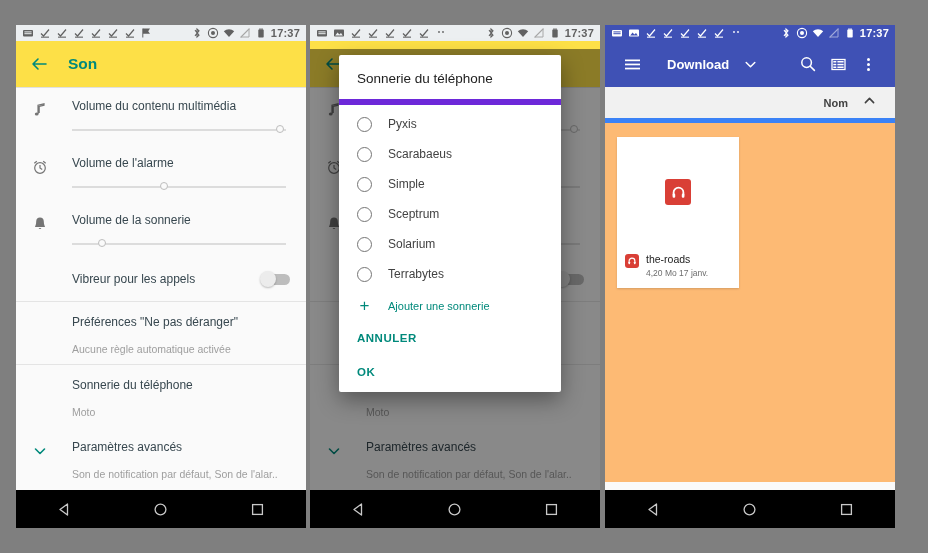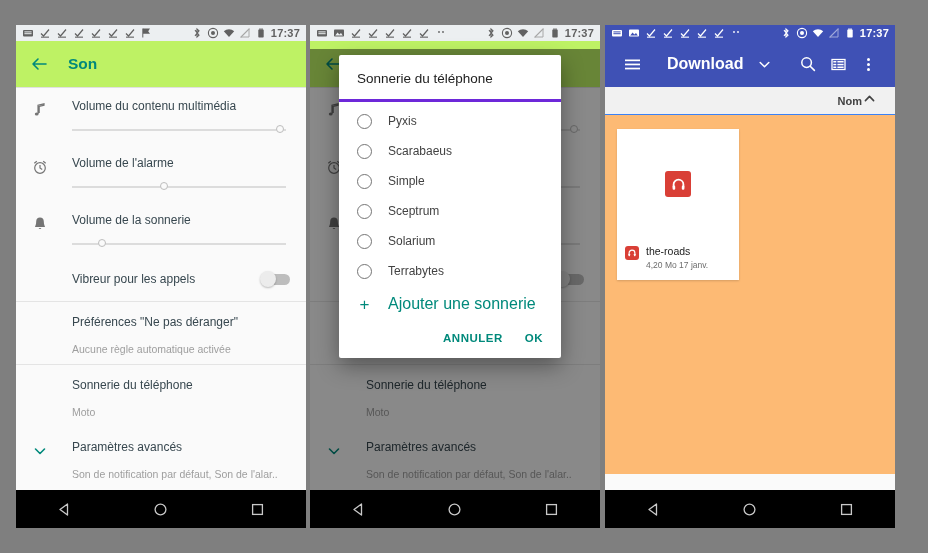--- a/index.html
+++ b/index.html
@@ -45,21 +45,21 @@
   .sb-ic { width: 12px; height: 12px; display: block; }
   .sb-ic svg { display: block; }
 
   
   .appbar {
     height: 46px;
     display: flex;
     align-items: center;
     padding: 0 14px;
     gap: 20px;
-    background: #bef264;
+    background: #fde047;
   }
   .appbar .back { color: #00897b; display: flex; }
   .appbar .title {
     color: #00897b;
     font-size: 15.5px;
     font-weight: 600;
   }
   .divider-line { height: 1px; background: #e0e0e0; }
 
   
@@ -155,21 +155,21 @@
     border-radius: 2px;
     box-shadow: 0 8px 22px rgba(0,0,0,.38);
     overflow: hidden;
   }
   .dialog-title {
     font-size: 13.5px;
     color: #212121;
     padding: 16px 18px 13px 18px;
   }
   .dialog-body {
-    border-top: 3px solid #6d28d9;
+    border-top: 6px solid #6d28d9;
     padding: 4px 0 0 0;
   }
   .radio-row {
     display: flex;
     align-items: center;
     gap: 16px;
     padding: 7.5px 18px;
   }
   .radio {
     width: 15px; height: 15px;
@@ -185,60 +185,62 @@
     padding: 9px 18px 9px 18px;
   }
   .add-plus {
     width: 15px;
     color: #00897b;
     font-size: 17px;
     line-height: 15px;
     text-align: center;
     flex: 0 0 auto;
   }
-  .add-label { font-size: 16px; color: #00897b; }
+  .add-label { font-size: 11px; color: #00897b; }
   .dialog-actions {
     display: flex;
     justify-content: flex-end;
     gap: 22px;
     padding: 10px 18px 14px 18px;
+    flex-direction: column;
   }
   .dlg-btn {
     color: #00897b;
     font-size: 11.5px;
     font-weight: 700;
     letter-spacing: .5px;
   }
 
   
   .appbar-blue {
     height: 46px;
     display: flex;
     align-items: center;
     padding: 0 12px;
     gap: 0;
     background: #3f51b5;
     color: #ffffff;
   }
   .appbar-blue .dl-title {
-    font-size: 16px;
+    font-size: 13px;
     font-weight: 600;
     margin-left: 20px;
     margin-right: 6px;
   }
   .ab-spacer { flex: 1; }
   .ab-ic { display: flex; align-items: center; justify-content: center; width: 30px; height: 30px; }
   .sortbar {
-    height: 28px;
+    height: 36px;
     background: #f1f1f1;
     display: flex;
     align-items: center;
     justify-content: flex-end;
+    gap: 14px;
     padding: 0 18px;
-    border-bottom: 1px solid #3b82f6;
+    border-bottom: 5px solid #3b82f6;
   }
   .sortbar .sort-label { font-size: 11px; color: #424242; font-weight: 600; }
   .files-area {
     background: #fdba74;
     height: calc(503px - 24px - 46px - 36px - 38px);
     padding: 14px 12px;
   }
   .file-card {
     width: 122px;
     background: #ffffff;

